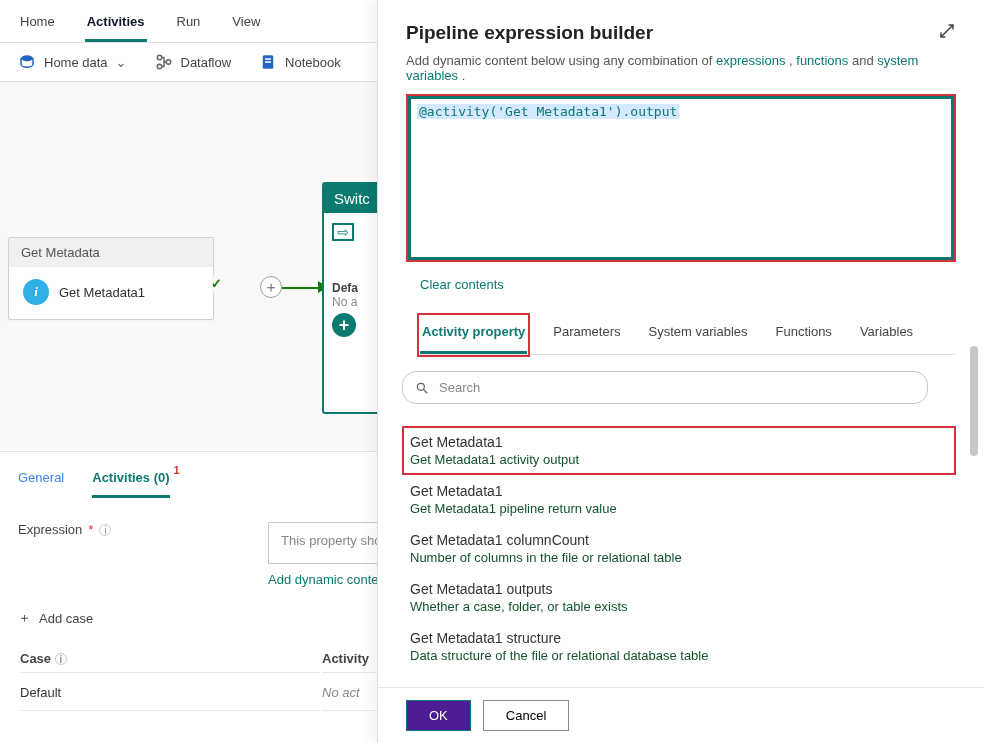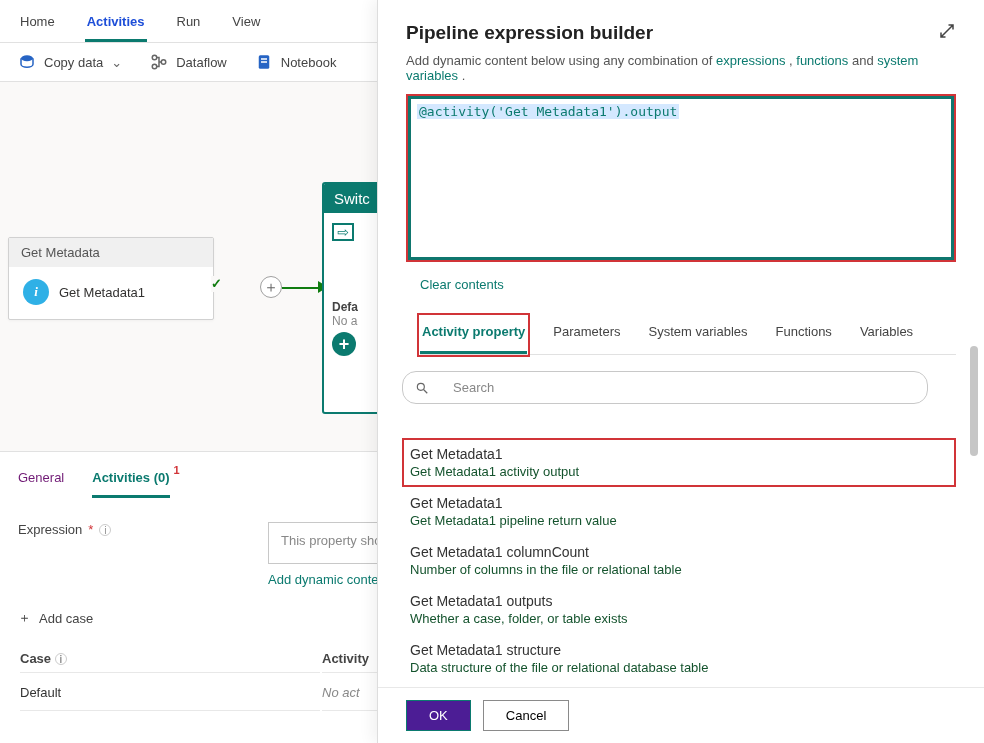--- a/index.html
+++ b/index.html
@@ -20,21 +20,21 @@
       gap: 28px;
       padding: 8px 18px 0 18px;
       border-bottom: 1px solid #e1e1e1;
     }
     .top-tab {
       padding: 6px 2px 10px 2px;
       cursor: pointer;
       color: #444;
     }
     .top-tab.active {
-      color: #1d4ed8;
+      color: #0f172a;
       border-bottom: 3px solid #0b7a6f;
       font-weight: 600;
     }
 
     
     .toolbar {
       display: flex;
       align-items: center;
       gap: 28px;
       padding: 10px 18px;
@@ -132,21 +132,21 @@
       background: #fff;
       overflow: hidden;
     }
     .switch-header {
       background: #0b7a6f;
       color: #fff;
       padding: 6px 10px;
       font-size: 15px;
     }
     .switch-body { padding: 10px 8px; color: #777; font-size: 12px; }
-    .switch-default-label { color: #444; font-weight: 600; margin-top: 59px; font-size: 12px; }
+    .switch-default-label { color: #444; font-weight: 600; margin-top: 40px; font-size: 12px; }
     .switch-sub { color: #888; font-size: 12px; }
     .switch-icon {
       width: 24px; height: 24px; margin-top: 4px;
       background: #0b7a6f;
       border-radius: 50%;
       color: #fff;
       display: flex; align-items: center; justify-content: center;
       font-size: 18px; font-weight: bold;
     }
     .switch-arrow-icon {
@@ -163,21 +163,21 @@
       background: #fff;
     }
     .sub-tabs {
       display: flex;
       gap: 28px;
       margin-top: 10px;
     }
     .sub-tab {
       padding: 8px 0 10px 0;
       cursor: pointer;
-      color: #701a75;
+      color: #3b82f6;
       position: relative;
     }
     .sub-tab.active {
       color: #0b7a6f;
       border-bottom: 3px solid #0b7a6f;
       font-weight: 600;
     }
     .badge {
       position: absolute;
       top: 2px; right: -10px;
@@ -267,24 +267,24 @@
       flex: 1;
       overflow-y: auto;
       margin: 0 6px 0 0;
       padding: 16px 22px 16px 24px;
       position: relative;
     }
     .search-box {
       border: 1px solid #c8c8c8;
       border-radius: 14px;
       padding: 8px 12px;
-      display: flex; align-items: center; gap: 24px;
+      display: flex; align-items: center; gap: 10px;
       width: 526px;
       color: #888;
-      margin-bottom: 34px;
+      margin-bottom: 22px;
       margin-left: 0px;
     }
     .out-item { padding: 8px 0 8px 8px; cursor: pointer; }
     .out-item .title { color: #333; font-size: 14px; }
     .out-item .desc { color: #14532d; font-size: 13px; margin-top: 2px; }
     .out-item.redbox { border: 2px solid #d13438; padding: 6px 6px; }
 
     .flyout-footer {
       border-top: 1px solid #e8e8e8;
       padding: 12px 28px;
@@ -319,21 +319,21 @@
 </div>
 
 <div class="toolbar">
   <div class="tool-item">
     <span class="tool-icon">
       <svg viewBox="0 0 24 24" width="18" height="18">
           <ellipse cx="12" cy="7" rx="8" ry="4" fill="#2664c4"></ellipse>
           <path d="M4 7v8c0 2.2 3.6 4 8 4s8-1.8 8-4V7" fill="none" stroke="#2664c4" stroke-width="2"></path>
         </svg>
     </span>
-    <span>Copy data</span>
+    <span>Home data</span>
     <span style="color:#666;">⌄</span>
   </div>
   <div class="tool-item">
     <span class="tool-icon">
       <svg viewBox="0 0 24 24" width="18" height="18">
           <circle cx="6" cy="6" r="3" fill="none" stroke="#666" stroke-width="2"></circle>
           <circle cx="6" cy="18" r="3" fill="none" stroke="#666" stroke-width="2"></circle>
           <circle cx="18" cy="12" r="3" fill="none" stroke="#666" stroke-width="2"></circle>
           <path d="M9 6h3v12H9M12 12h3" fill="none" stroke="#666" stroke-width="2"></path>
         </svg>

